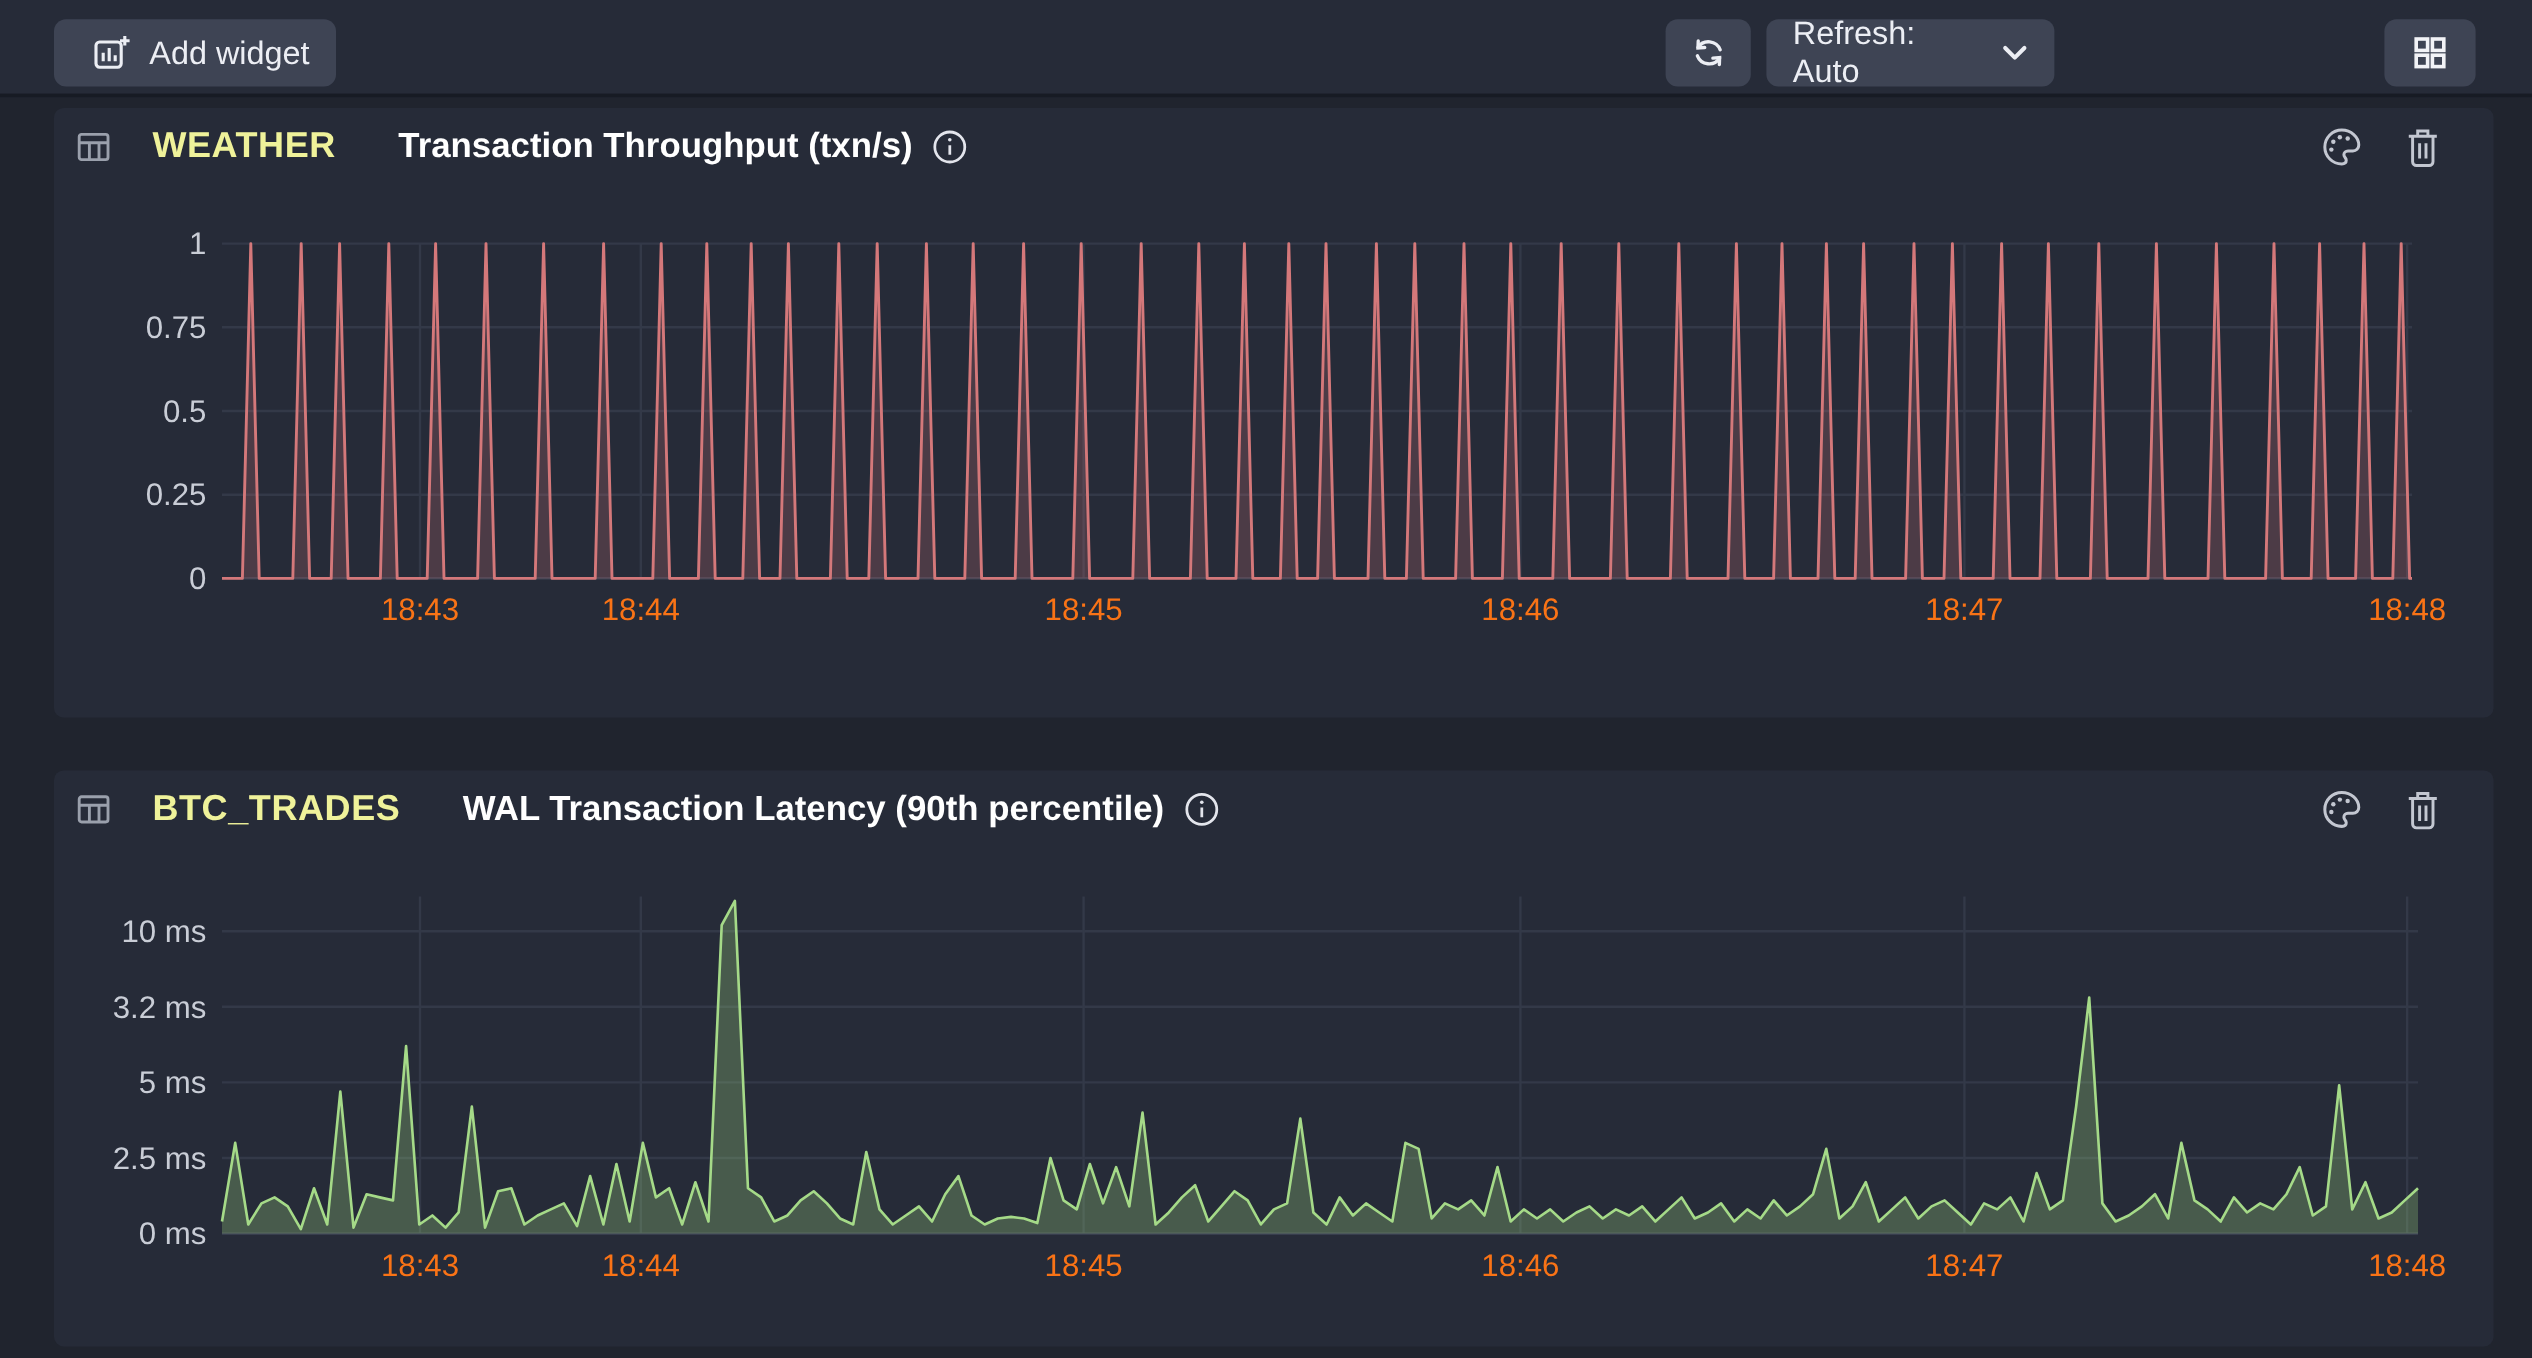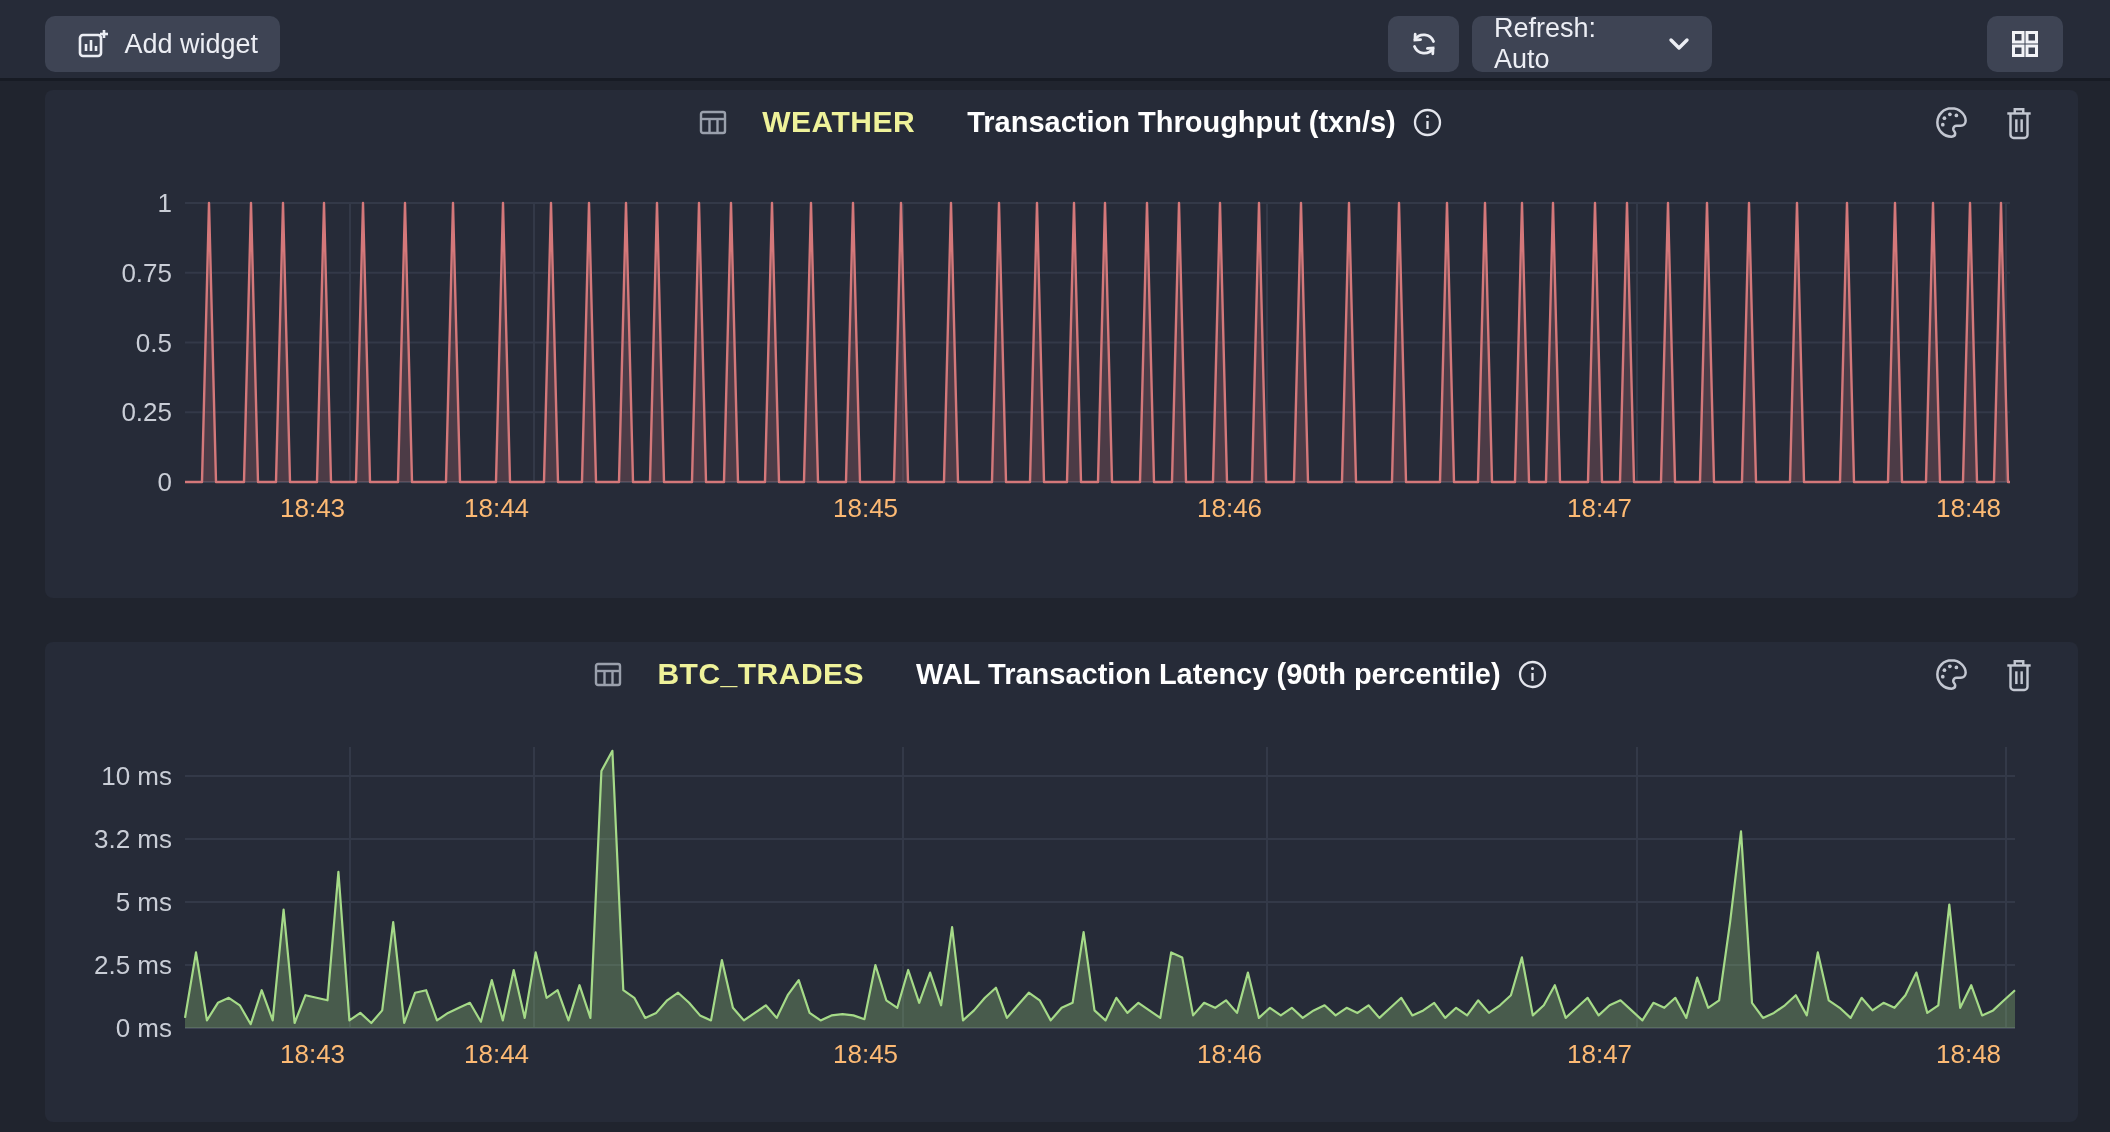--- a/index.html
+++ b/index.html
@@ -7,30 +7,30 @@
        font-family:"Liberation Sans","DejaVu Sans",sans-serif;color:#e9ebf1;}
   
   .toolbar{position:absolute;left:0;top:0;width:2110px;height:78px;background:#262b38;
            border-bottom:3px solid #171b24;}
   .tbtn{position:absolute;top:16px;height:56px;background:#3e4454;border-radius:10px;
         display:flex;align-items:center;justify-content:center;gap:14px;
         color:#eceef4;font-size:27px;box-sizing:border-box;padding:0 22px;cursor:pointer;}
   .tbtn svg{display:block;}
   
   .panel{position:absolute;left:45px;width:2033px;background:#262b38;border-radius:8px;}
-  .panel-head{position:absolute;left:0;top:0;width:100%;height:64px;display:flex;align-items:center;justify-content:center;}
+  .panel-head{position:absolute;left:0;top:0;width:100%;height:64px;display:flex;align-items:center;}
   .table-icon{margin-left:18px;color:#9aa0ac;display:flex;}
   .tname{margin-left:34px;font-size:30px;font-weight:700;color:#eff29a;letter-spacing:.5px;}
   .ptitle{margin-left:52px;font-size:29px;font-weight:700;color:#ffffff;}
   .info-ic{margin-left:16px;color:#e3e5ec;display:flex;}
   .pactions{position:absolute;right:42px;top:14px;display:flex;gap:32px;color:#c3c7d1;}
   .pactions .aic{cursor:pointer;display:flex;}
   .ylab{position:absolute;width:130px;text-align:right;font-size:26px;color:#c9cdd6;
         line-height:36px;white-space:nowrap;}
-  .xlab{position:absolute;width:140px;font-size:26px;color:#fdba74;
+  .xlab{position:absolute;width:140px;text-align:center;font-size:26px;color:#f97316;
         line-height:36px;white-space:nowrap;}
   .chart-svg{position:absolute;overflow:visible;}
 </style>
 </head>
 <body>
 
 <div id="app">
 
   <div class="toolbar">
     <div class="tbtn" style="left:45px;width:235px;justify-content:flex-end;">

